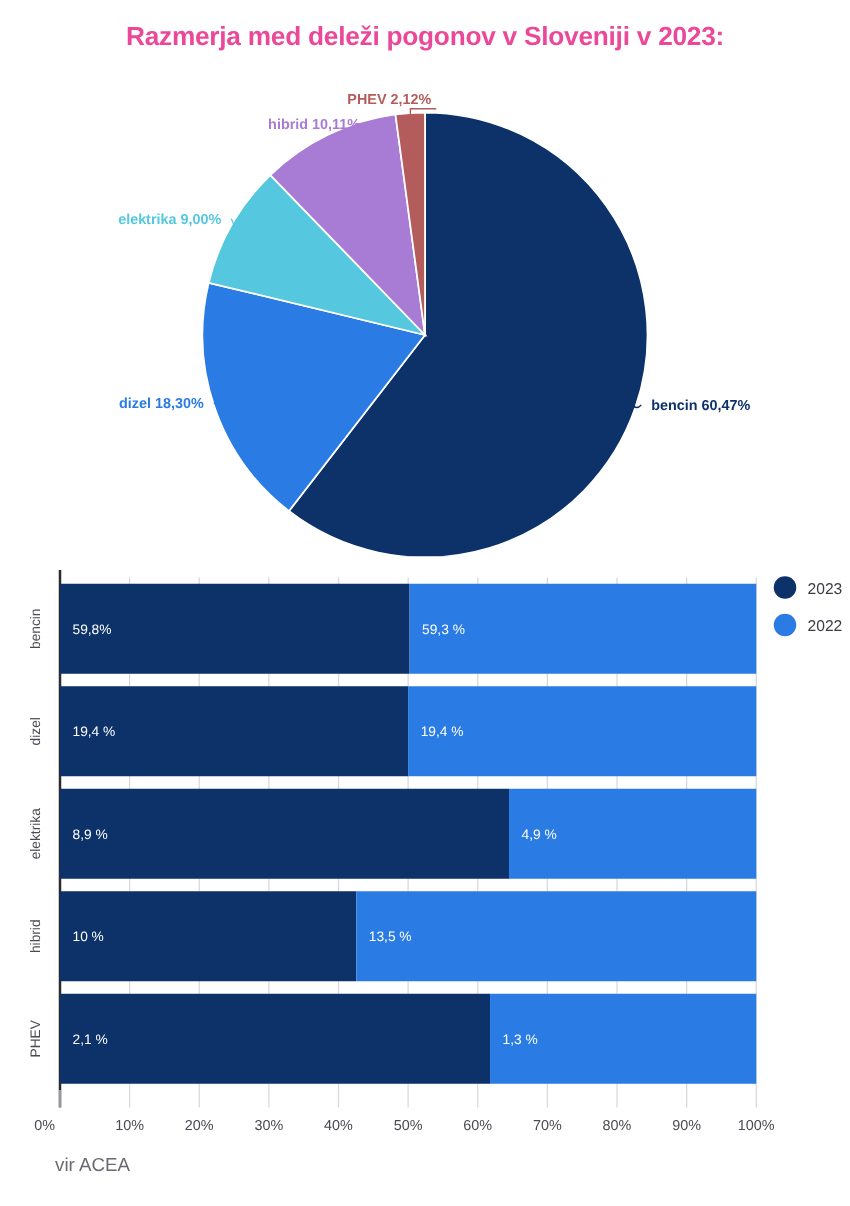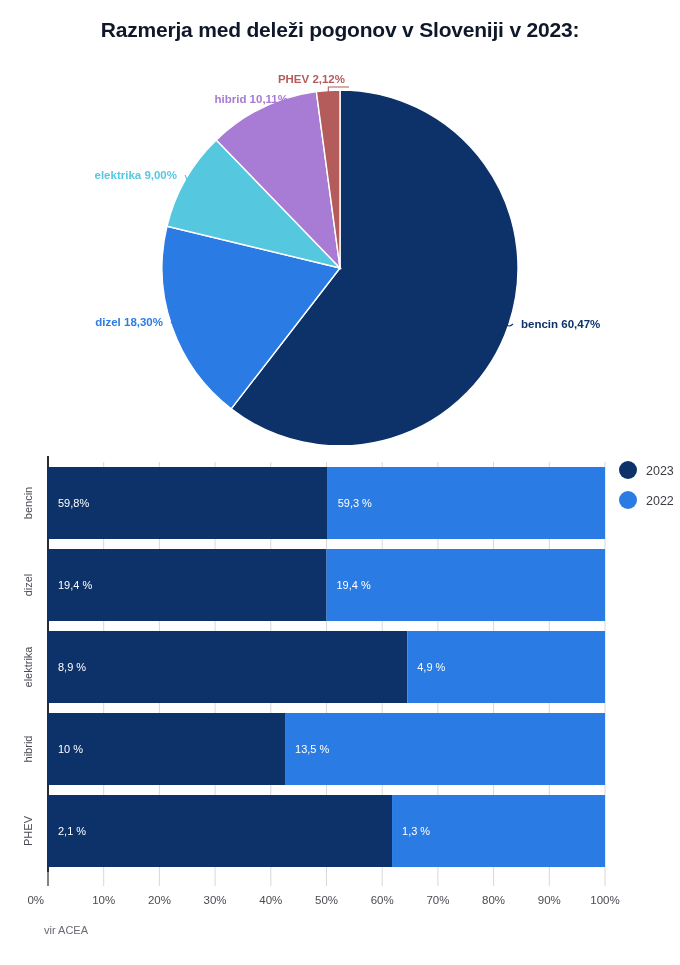--- a/index.html
+++ b/index.html
@@ -12,21 +12,21 @@
   #page { position: relative; width: 680px; height: 965px; background:#fff; }
 
   
   #chart-title {
     position: absolute;
     left: 0; top: 18px;
     width: 680px;
     text-align: center;
     font-size: 21px;
     font-weight: bold;
-    color: #0f172a;
+    color: #ec4899;
     letter-spacing: -0.2px;
   }
 
   
   #pie-wrap { position: absolute; left: 0; top: 55px; width: 680px; height: 390px; }
   #pie-svg { display: block; }
   .pie-label { font-size: 11.5px; font-weight: bold; }
   .leader { fill: none; stroke-width: 1.1px; }
 
   
@@ -36,21 +36,21 @@
   .cat-label { font-size: 11px; fill: #4a4a52; font-family:"Liberation Sans", sans-serif; }
   .bar-value { font-size: 11px; fill: #ffffff; font-family:"Liberation Sans", sans-serif; }
   .gridline { stroke: #d8d8dc; stroke-width: 1px; }
   .axisline { stroke: #2a2a30; stroke-width: 2px; }
   .legend-text { font-size: 12.5px; fill: #3c3c46; font-family:"Liberation Sans", sans-serif; }
 
   
   #source-note {
     position: absolute;
     left: 44px; top: 924px;
-    font-size: 11px;
+    font-size: 15px;
     color: #6a6a72;
   }
 </style>
 </head>
 <body>
 
 <div id="page">
 
   <div id="chart-title">Razmerja med deleži pogonov v Sloveniji v 2023:</div>
 

